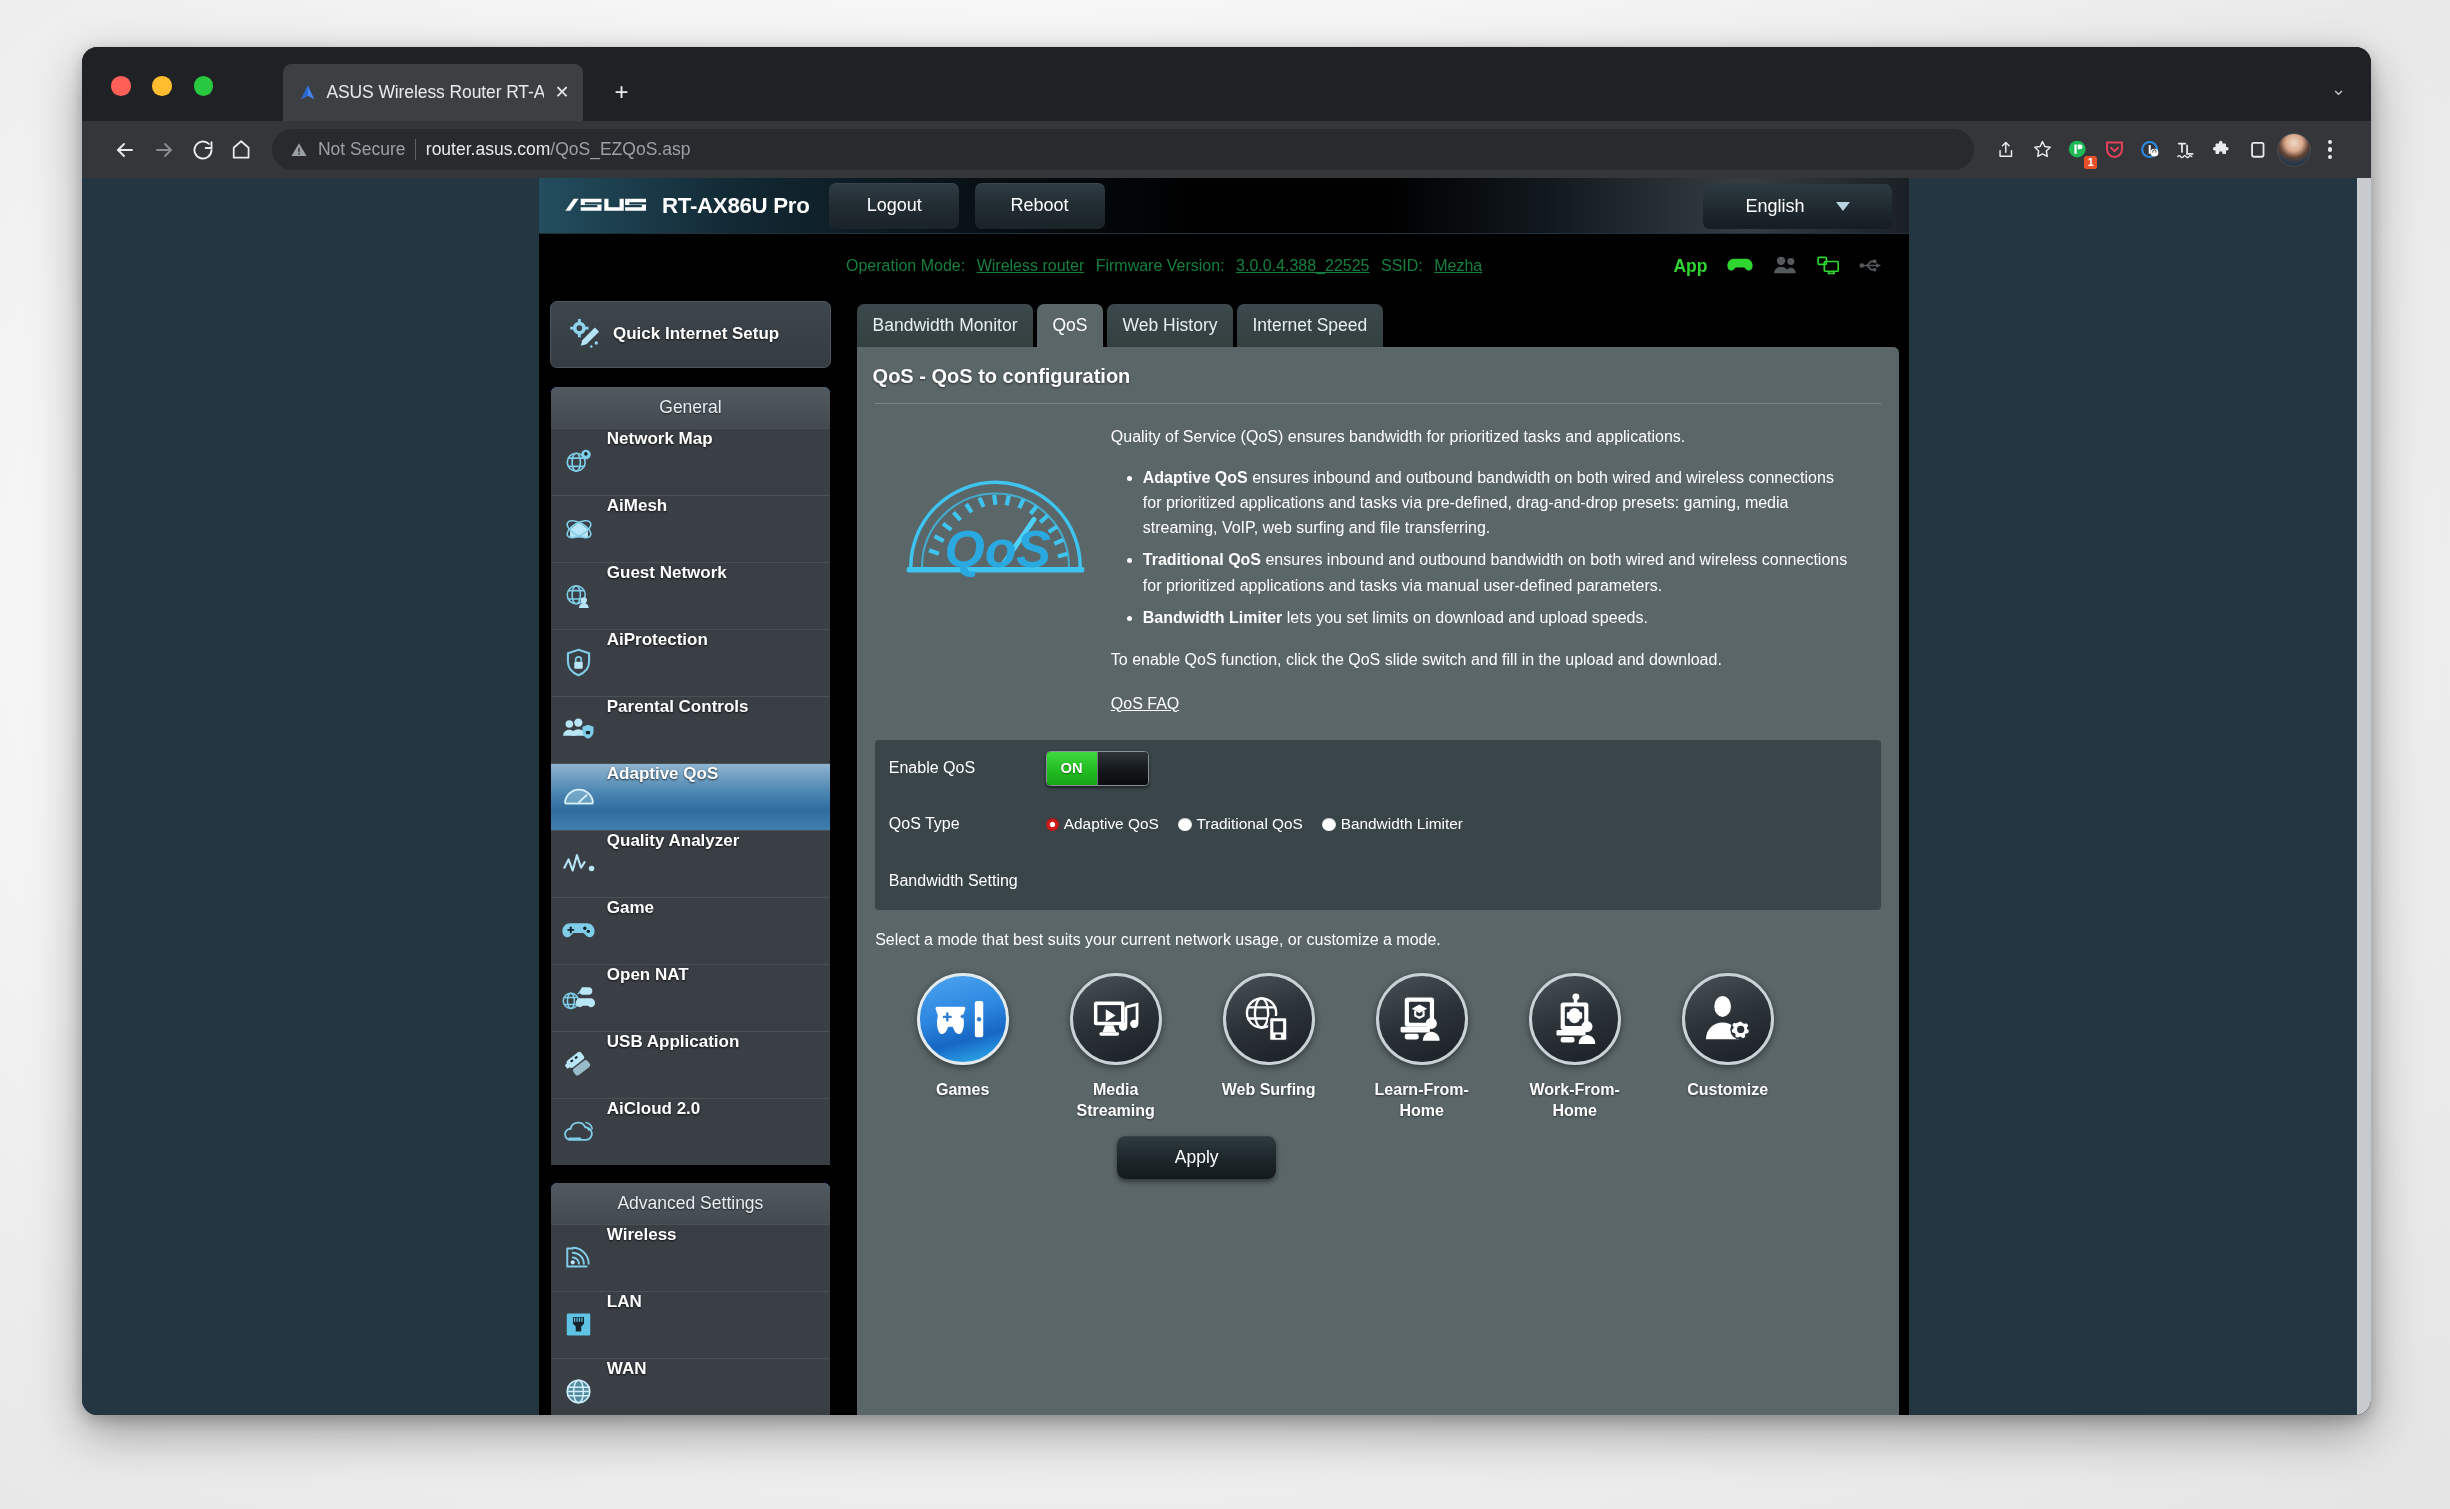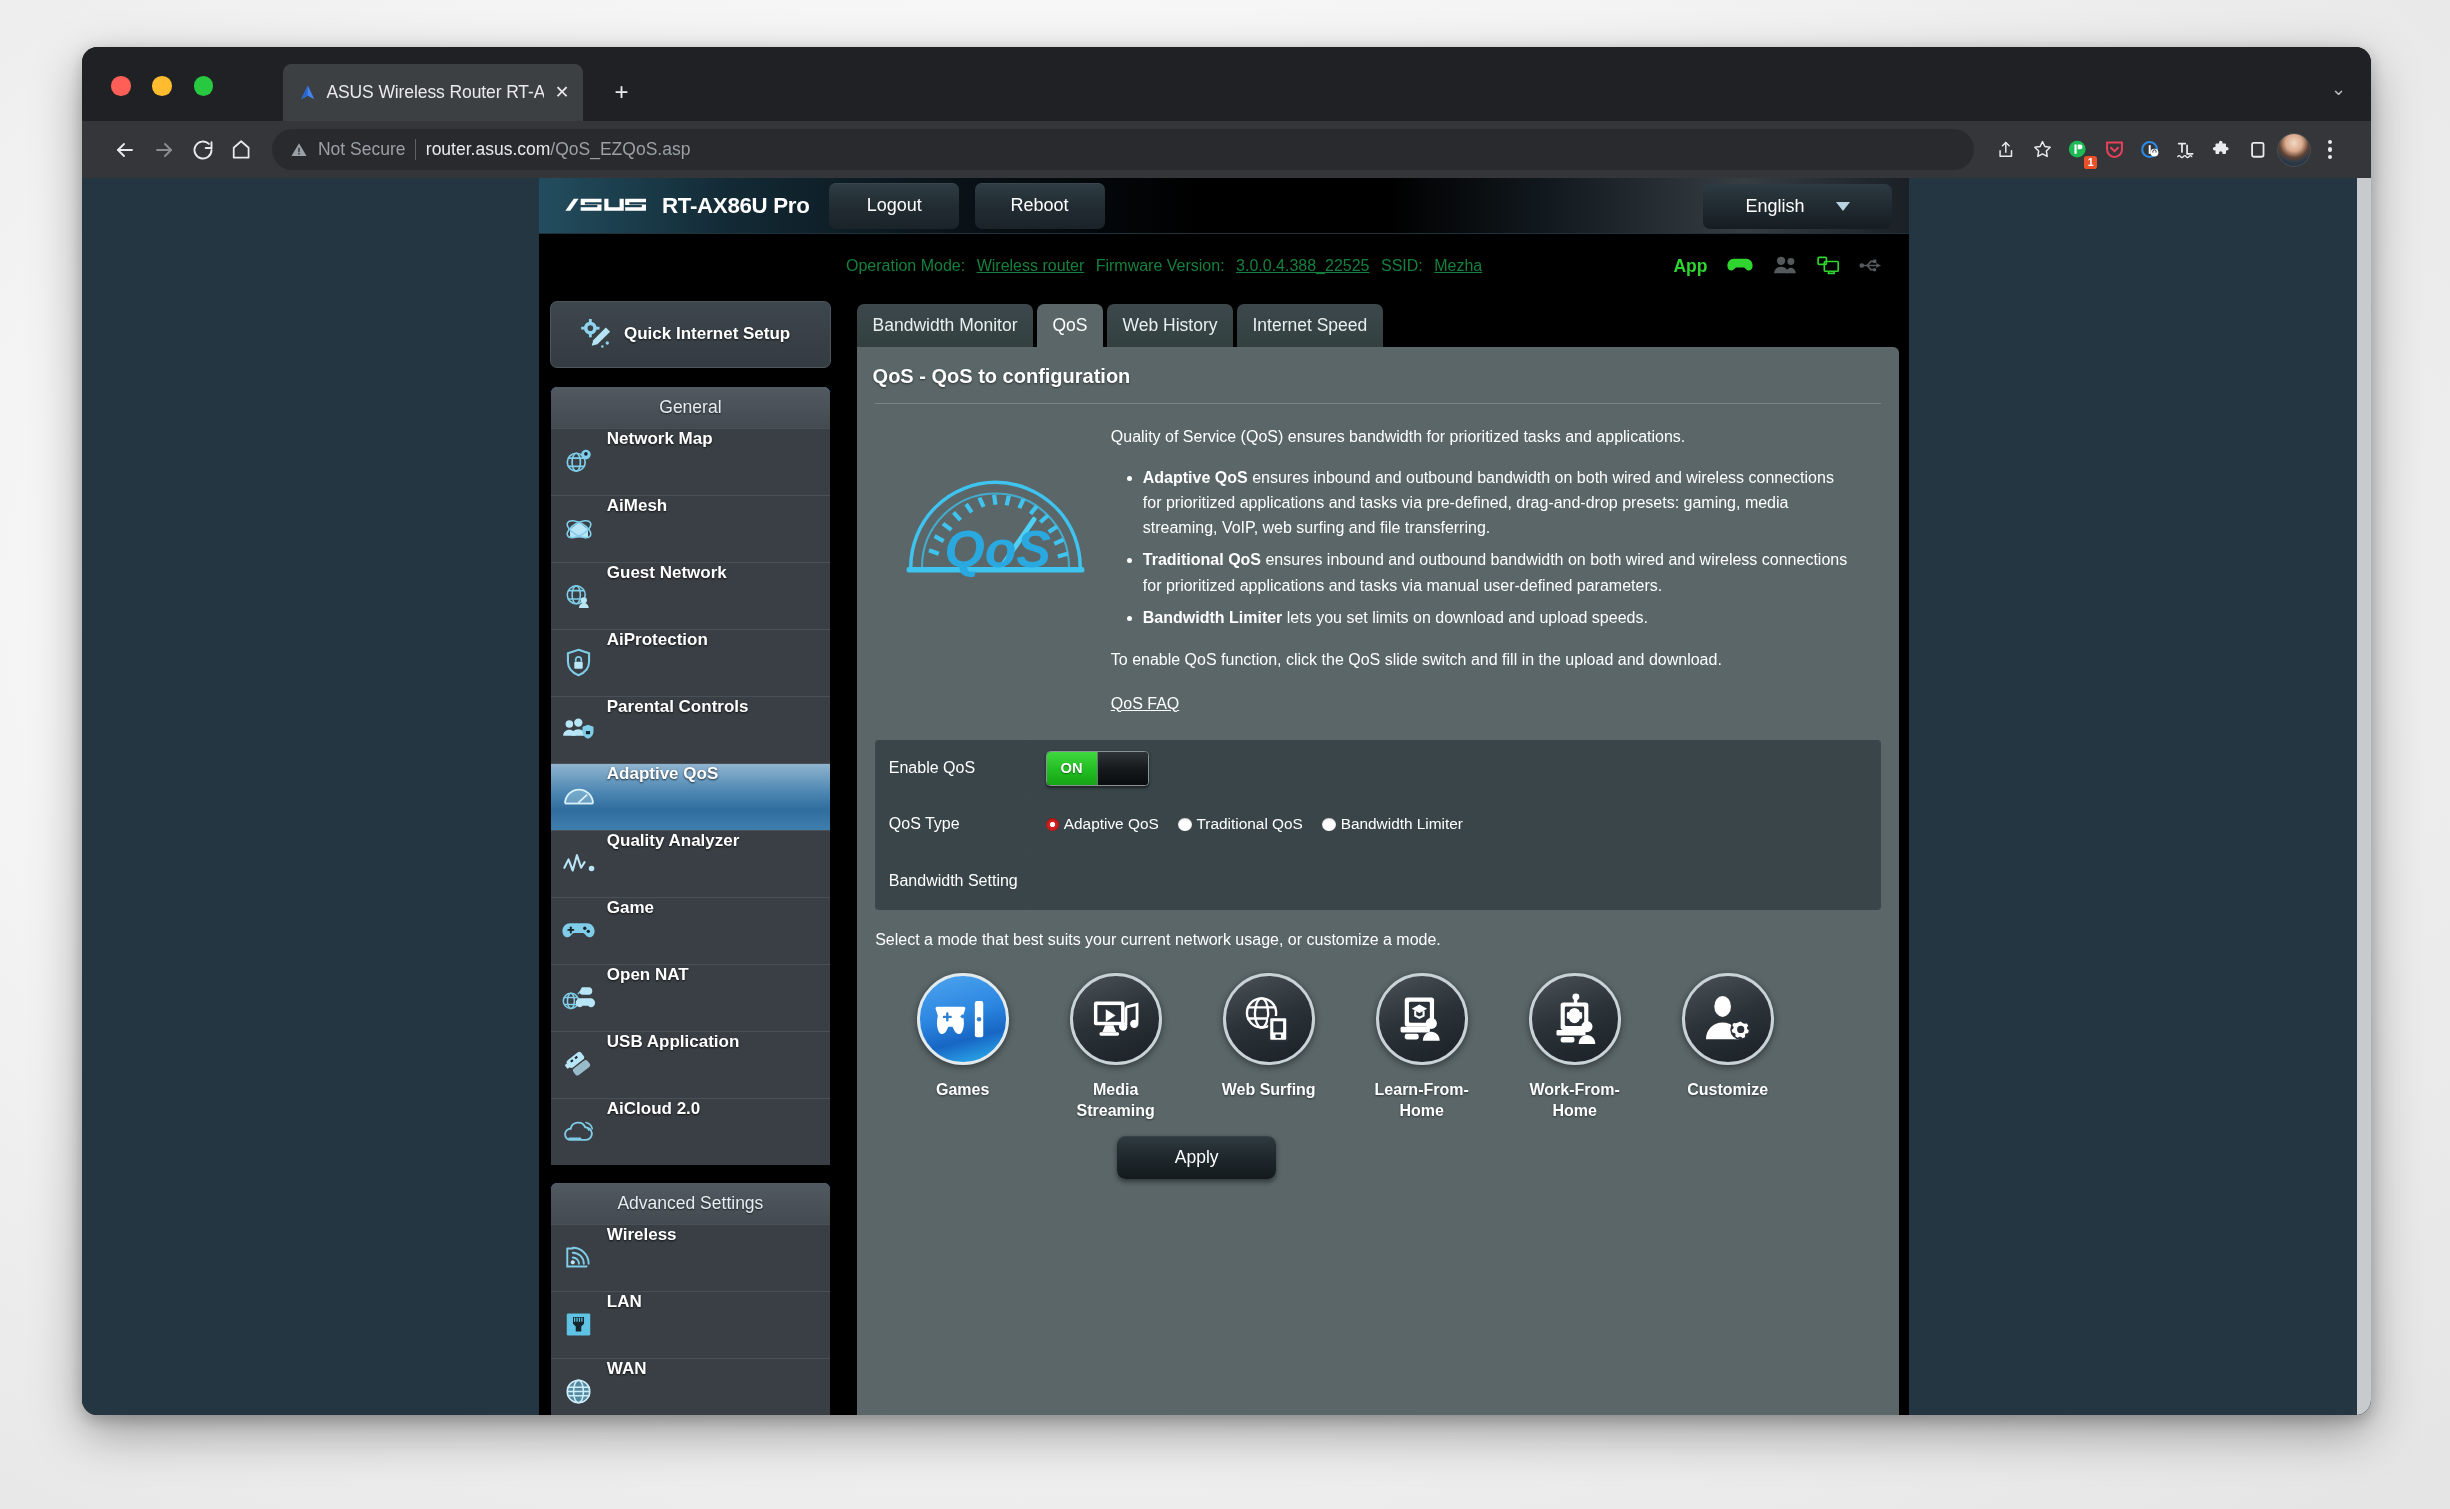--- a/index.html
+++ b/index.html
@@ -241,21 +241,21 @@
     background: #000;
     padding: 0 15.4px 0 11.2px;
   }
   #qis-card {
     margin-top: 2.8px;
     height: 67px;
     background: linear-gradient(180deg, #3d464c 0%, #343c42 100%);
     border: 0.7px solid #4c565c;
     border-radius: 7px;
     display: flex; align-items: center;
-    padding-left: 27px; gap: 9.8px;
+    padding-left: 16px; gap: 9.8px;
   }
   .side-icon { width: 36px; flex: 0 0 36px; display: flex; align-items: center; justify-content: center; }
   #qis-label {
     color: #ffffff; font-size: 17px; font-weight: bold;
     line-height: 1.2; text-shadow: 0 1.4px 2.1px rgba(0,0,0,.7);
   }
   .side-group {
     margin-top: 18px;
     border-radius: 7px 7px 0 0;
     overflow: hidden;

